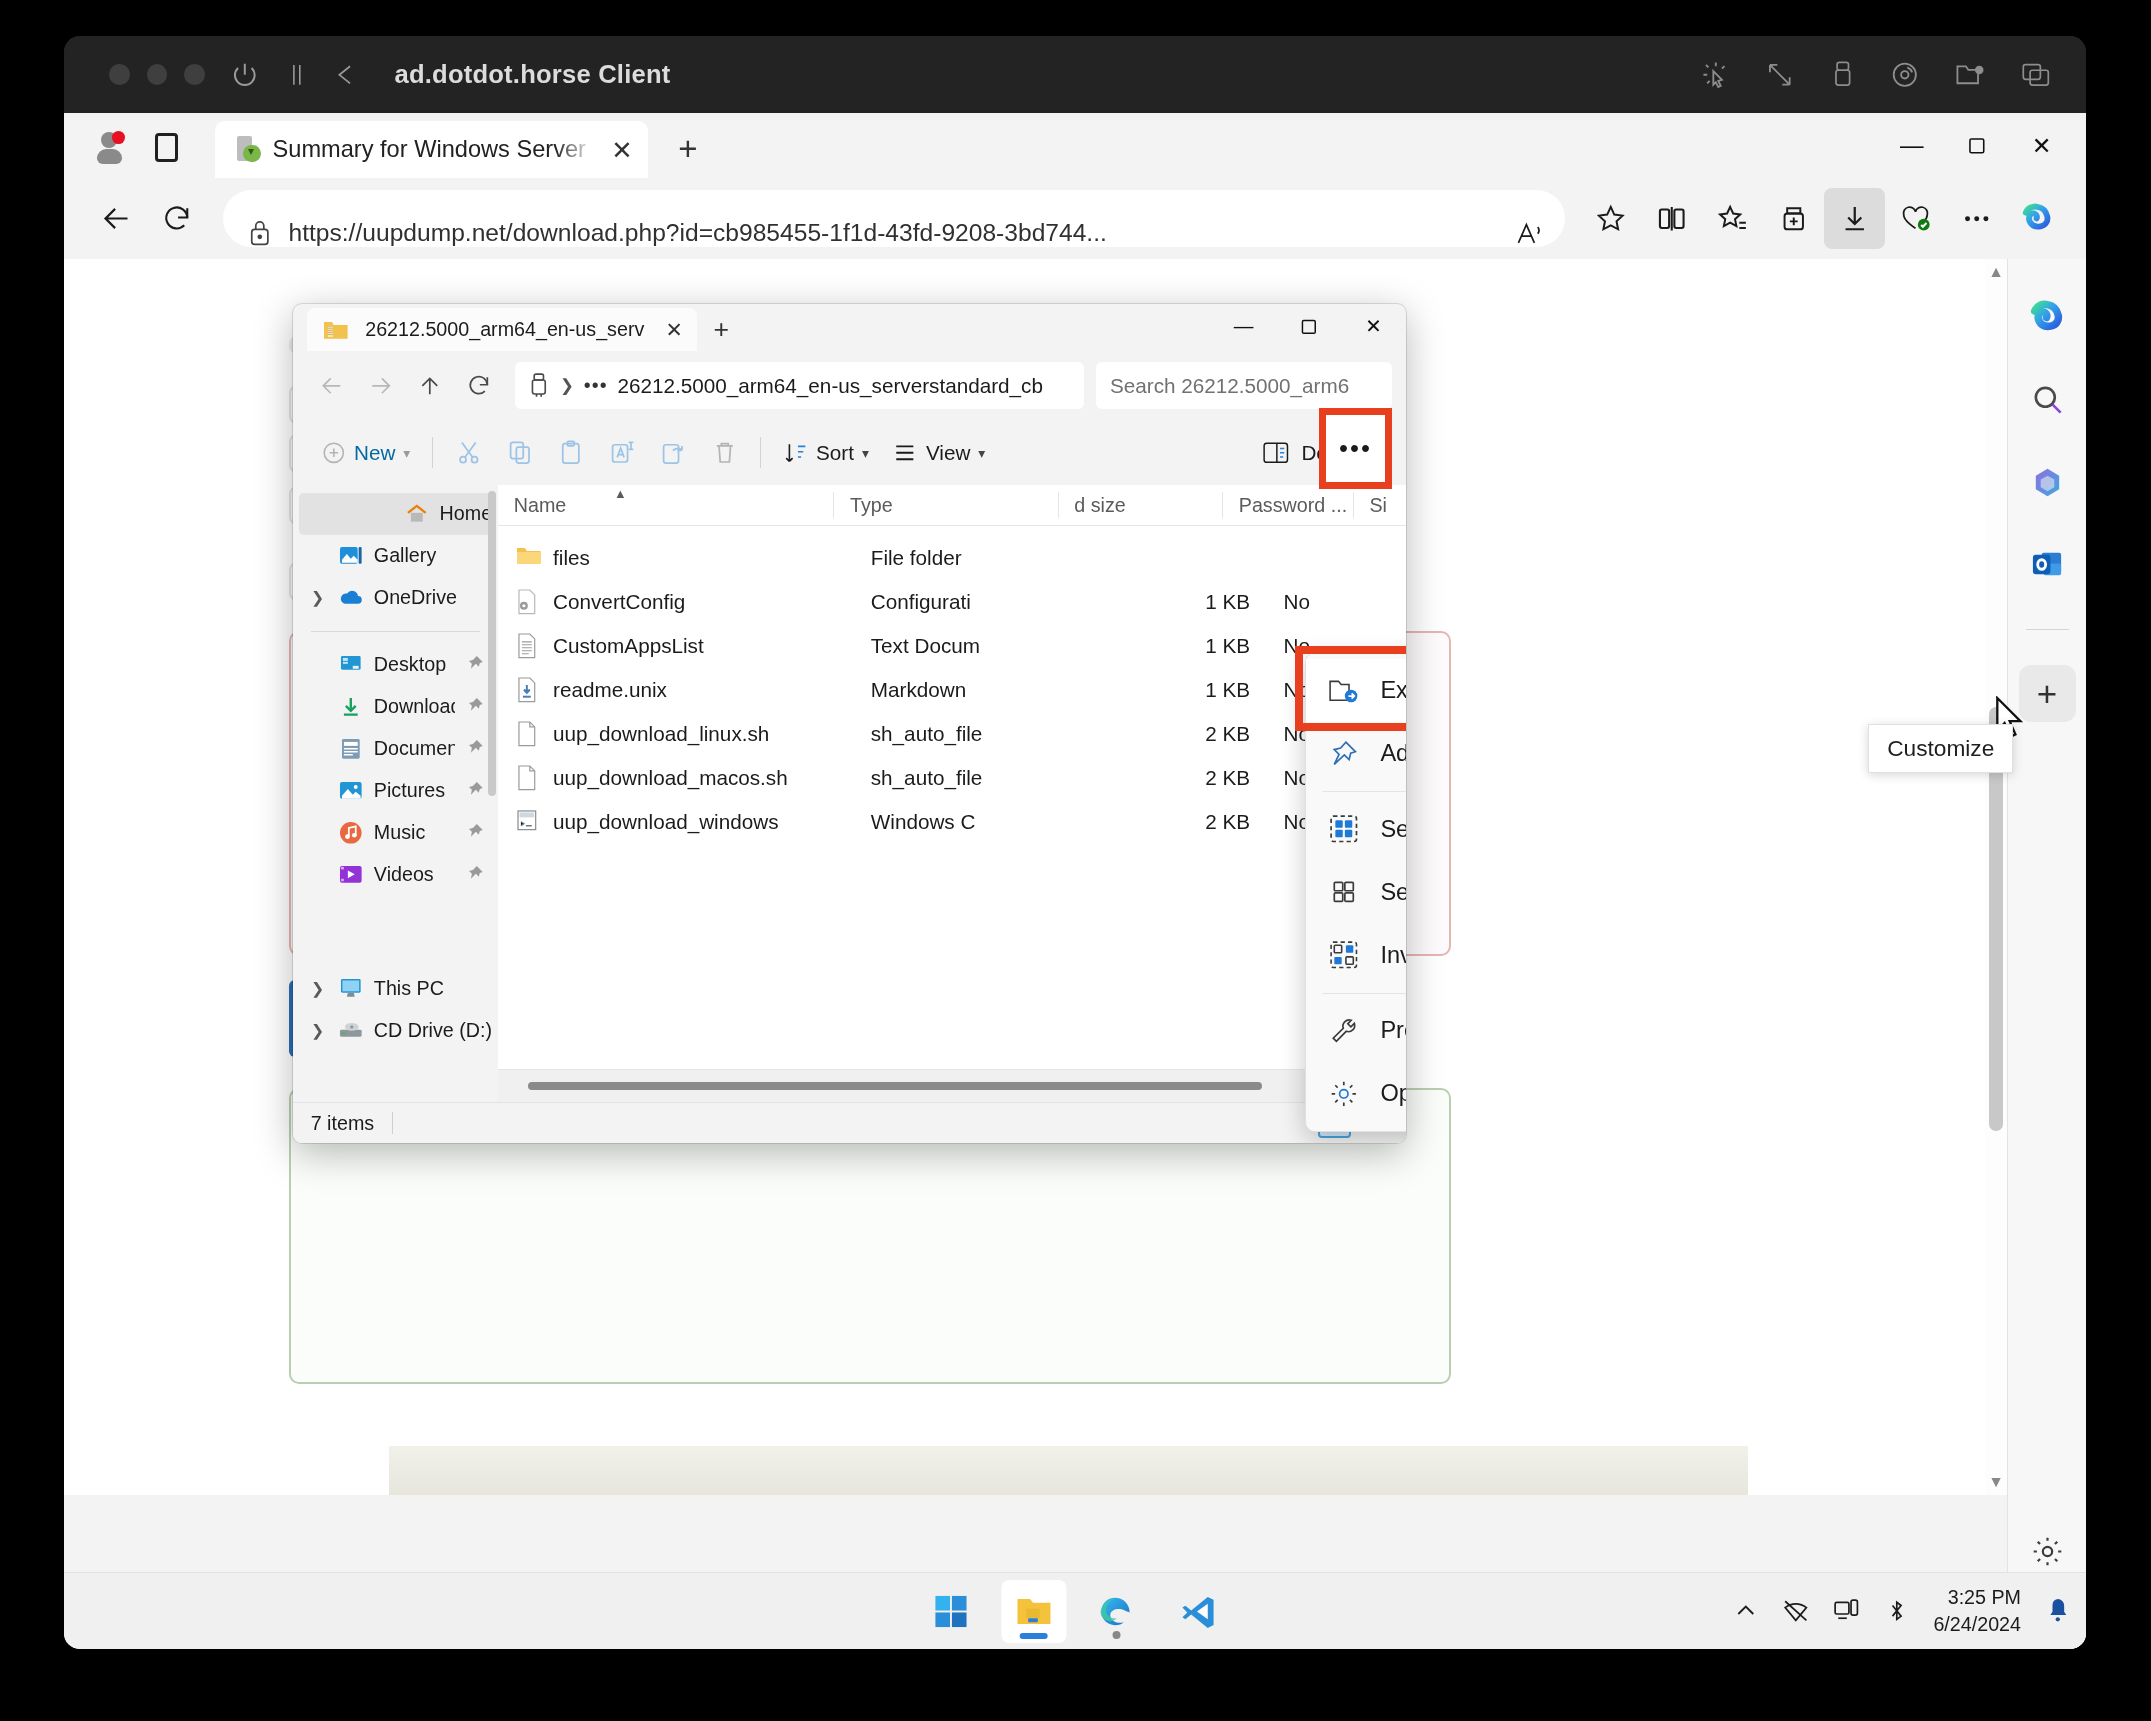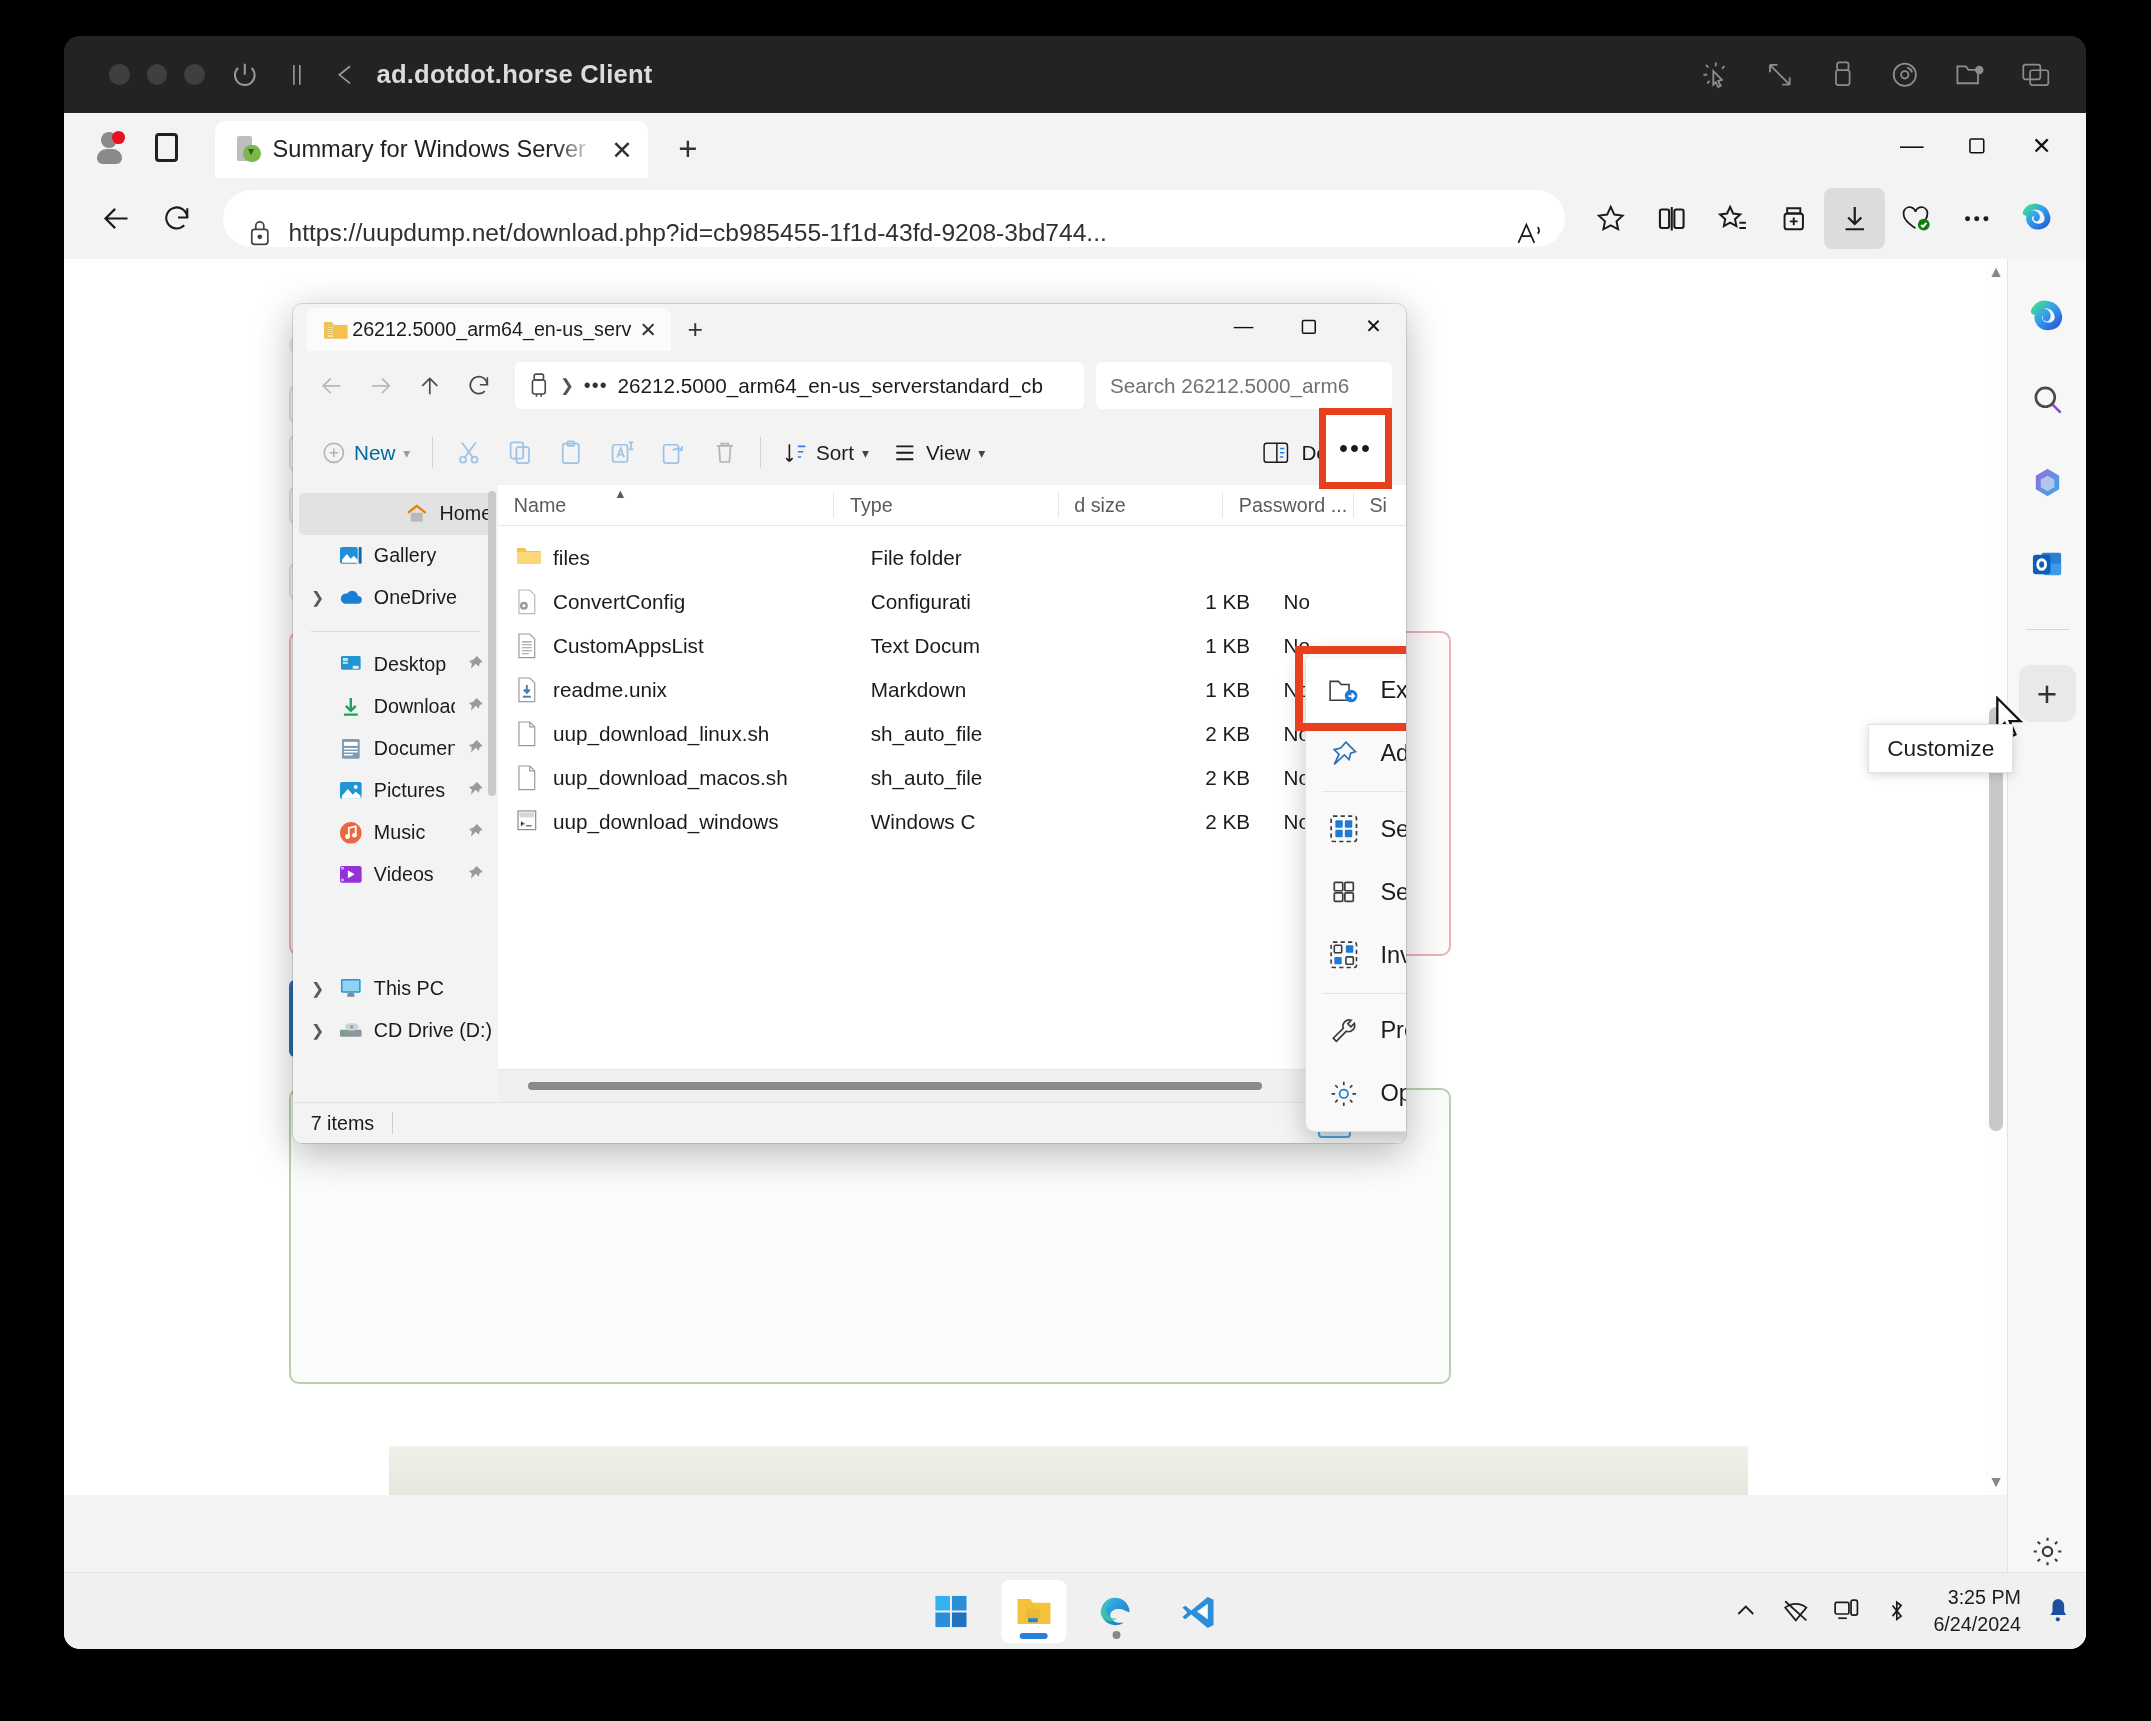--- a/index.html
+++ b/index.html
@@ -24,21 +24,21 @@
     height: 77px;
     background: #232323;
     display: flex;
     align-items: center;
     padding: 0 29.6px;
   }
   .traffic { display: flex; gap: 16.7px; align-items: center; margin-left: 15.8px; }
   .traffic i { width: 20.7px; height: 20.7px; border-radius: 50%; background: #3f3f3f; display:block; }
   .vm-ctrl { margin-left: 25.6px; color: #9a9a9a; font-size: 26.6px; line-height: 1; display:flex; align-items:center; }
   .vm-title {
-    margin-left: 18px;
+    margin-left: 36px;
     color: #dcdcdc;
     font-size: 25.6px;
     font-weight: bold;
     letter-spacing: 0.2px;
   }
   .vm-right-icons {
     position: absolute; right: 35px; top: 0; height: 77px;
     display: flex; align-items: center; gap: 35px;
   }
   .vm-right-icons span { color: #8d8d8d; display: flex; align-items: center; }
@@ -174,21 +174,21 @@
     width: 1113px; height: 839px;
     background: #f3f3f3;
     border-radius: 8.9px;
     box-shadow: 0 9.9px 39px rgba(0,0,0,.28), 0 0 0 1px rgba(0,0,0,.12);
     overflow: hidden;
     display: flex; flex-direction: column;
   }
   .exp-tabstrip { height: 47px; display:flex; align-items:flex-end; position: relative; padding-left: 13.8px;}
   .exp-tab {
     height: 43px; background: #fbfbfb; border-radius: 7.9px 7.9px 0 0;
-    display: flex; align-items: center; gap: 4px;
+    display: flex; align-items: center; gap: 17px;
     padding: 0 9.9px 0 15.8px;
   }
   .exp-tab-title { font-size: 19.7px; color: #1b1b1b; white-space: nowrap;}
   .exp-tab-close { font-size: 20.7px; color:#333; width: 25.6px; text-align: center;}
   .exp-newtab { width: 37px;height:37px;display:flex;align-items:center;justify-content:center;font-size:26.6px;color:#333;font-weight:300;margin-left:5.9px;margin-bottom:3px;}
   .exp-wctrls { position:absolute; right:0; top:0; display:flex;}
   .exp-wctrls div { width: 65px; height: 45px; display:flex;align-items:center;justify-content:center;color:#111;font-size:19.7px;}
 
   .exp-navbar { height: 69px; display:flex; align-items:center; gap: 0; padding: 0 13.8px; }
   .nav-btn { width: 49px;height:49px;display:flex;align-items:center;justify-content:center;color:#4a4a4a;font-size:24.6px;}

